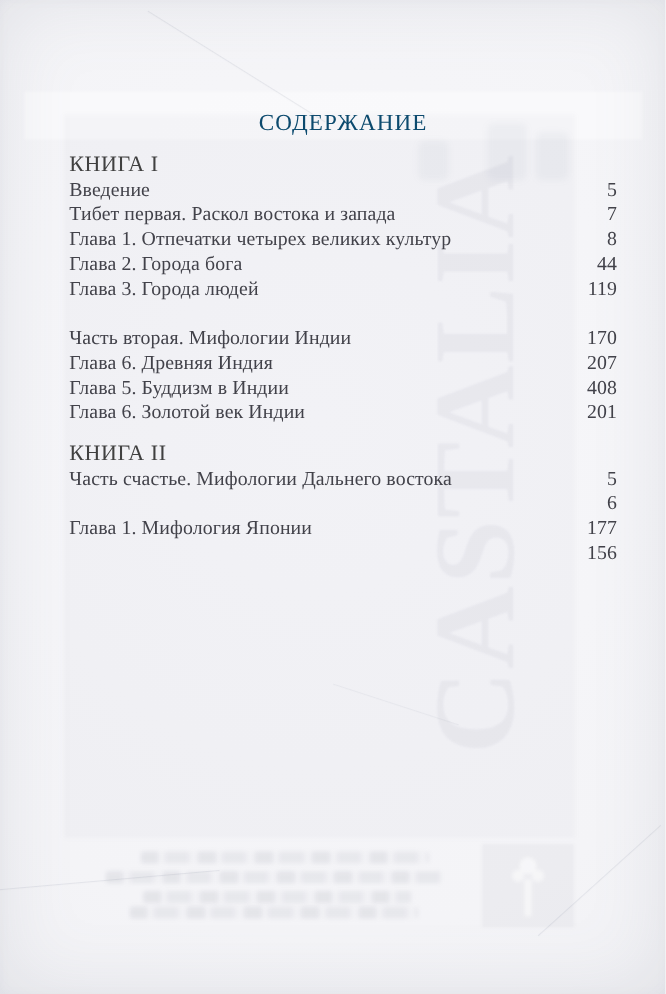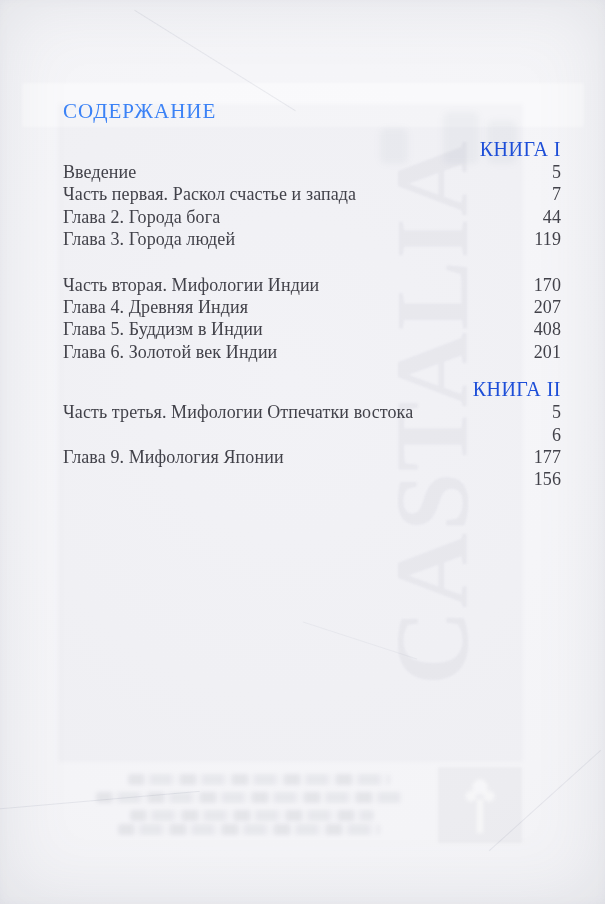--- a/index.html
+++ b/index.html
@@ -53,27 +53,27 @@
   
   .content {
     position: absolute; left: 63px; top: 99px; width: 498px;
     color: #42424a;
     display: flow-root;
   }
   h1.page-title {
     margin: 0; padding: 0;
     font-size: 21px; font-weight: 400;
     line-height: 24px; letter-spacing: 1px;
-    text-align: left; color: #3b82f6;
+    text-align: center; color: #0c4a6e;
   }
   h2.book-heading {
     margin: 16px 0 2px; padding: 0;
     font-size: 20px; font-weight: 400;
     line-height: 20px; letter-spacing: 0.5px;
-    text-align: right; color: #1d4ed8;
+    text-align: left; color: #404040;
   }
   .row {
     display: flex; align-items: flex-end;
     font-size: 18px; line-height: 22.4px;
     letter-spacing: 0.1px;
     justify-content: center;
   }
   .row.gap { margin-top: 23px; }
   .row .lbl { white-space: nowrap; }
   .row .leader {
@@ -139,66 +139,71 @@
   <div class="content">
     <h1 class="page-title">СОДЕРЖАНИЕ</h1>
     <div id="sections">
         <h2 class="book-heading">КНИГА I</h2>
         <div class="row">
           <span class="lbl">Введение</span>
           <span class="leader"></span>
           <span class="num">5</span>
         </div>
         <div class="row">
-          <span class="lbl">Часть первая. Раскол счастье и запада</span>
+          <span class="lbl">Тибет первая. Раскол востока и запада</span>
           <span class="leader"></span>
           <span class="num">7</span>
+        </div>
+        <div class="row">
+          <span class="lbl">Глава 1. Отпечатки четырех великих культур</span>
+          <span class="leader"></span>
+          <span class="num">8</span>
         </div>
         <div class="row">
           <span class="lbl">Глава 2. Города бога</span>
           <span class="leader"></span>
           <span class="num">44</span>
         </div>
         <div class="row">
           <span class="lbl">Глава 3. Города людей</span>
           <span class="leader"></span>
           <span class="num">119</span>
         </div>
         <div class="row gap">
           <span class="lbl">Часть вторая. Мифологии Индии</span>
           <span class="leader"></span>
           <span class="num">170</span>
         </div>
         <div class="row">
-          <span class="lbl">Глава 4. Древняя Индия</span>
+          <span class="lbl">Глава 6. Древняя Индия</span>
           <span class="leader"></span>
           <span class="num">207</span>
         </div>
         <div class="row">
           <span class="lbl">Глава 5. Буддизм в Индии</span>
           <span class="leader"></span>
           <span class="num">408</span>
         </div>
         <div class="row">
           <span class="lbl">Глава 6. Золотой век Индии</span>
           <span class="leader"></span>
           <span class="num">201</span>
         </div>
         <h2 class="book-heading">КНИГА II</h2>
         <div class="row">
-          <span class="lbl">Часть третья. Мифологии Отпечатки востока</span>
+          <span class="lbl">Часть счастье. Мифологии Дальнего востока</span>
           <span class="leader"></span>
           <span class="num">5</span>
         </div>
         <div class="row">
           <span class="leader"></span>
           <span class="num">6</span>
         </div>
         <div class="row">
-          <span class="lbl">Глава 9. Мифология Японии</span>
+          <span class="lbl">Глава 1. Мифология Японии</span>
           <span class="leader"></span>
           <span class="num">177</span>
         </div>
         <div class="row">
           <span class="leader"></span>
           <span class="num">156</span>
         </div>
       </div>
   </div>
 

